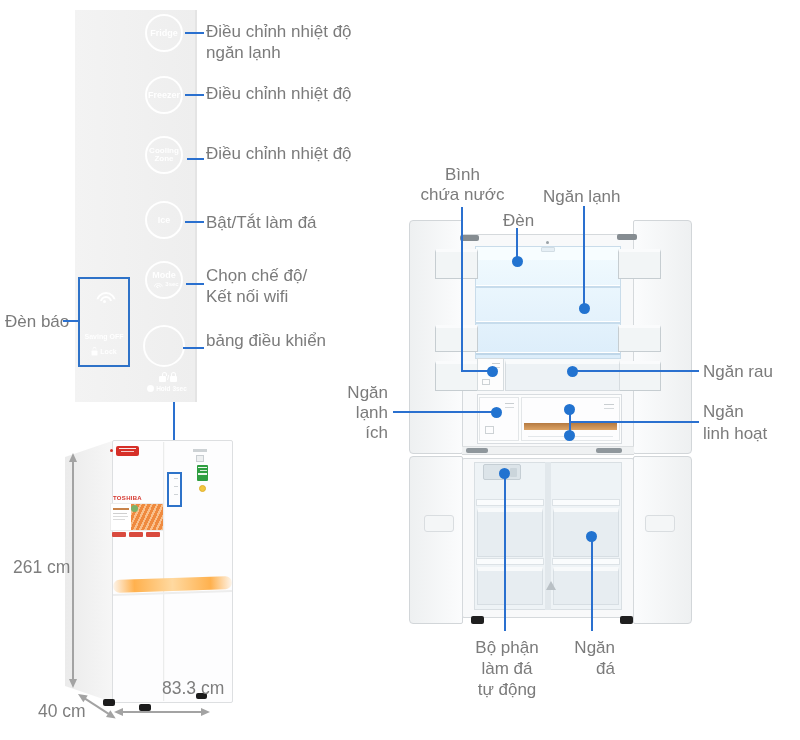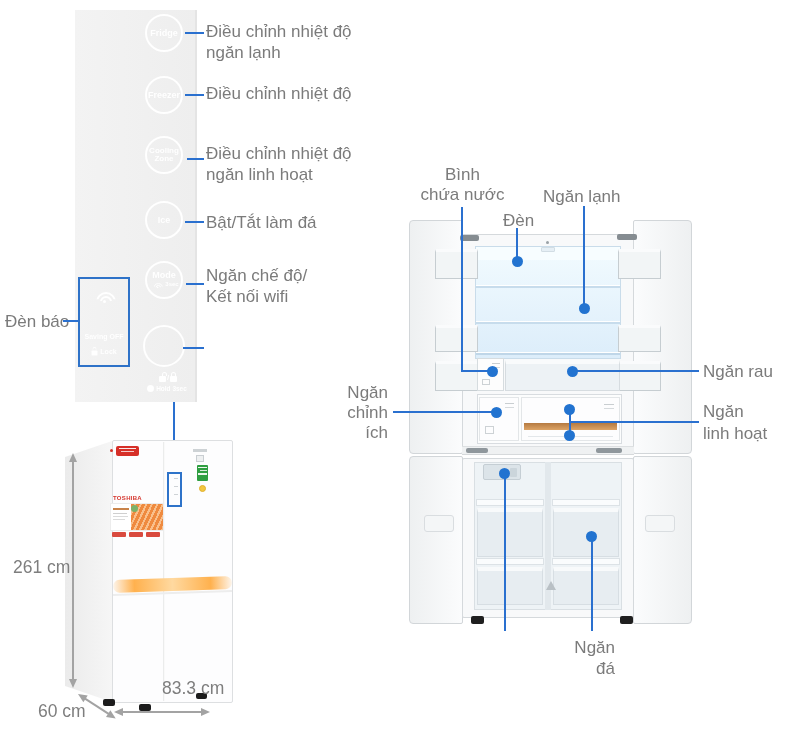--- a/index.html
+++ b/index.html
@@ -115,31 +115,31 @@
 
   <div class="lbl" style="left:206px;top:21px;">
     <div>Điều chỉnh nhiệt độ</div>
       <div>ngăn lạnh</div>
   </div>
   <div class="lbl" style="left:206px;top:83px;">
     <div>Điều chỉnh nhiệt độ</div>
   </div>
   <div class="lbl" style="left:206px;top:143px;">
     <div>Điều chỉnh nhiệt độ</div>
-      <div>ngăn linh hoạt</div>
   </div>
   <div class="lbl" style="left:206px;top:212px;">
     <div>Bật/Tắt làm đá</div>
       <div></div>
   </div>
   <div class="lbl" style="left:206px;top:265px;">
-    <div>Ngăn chế độ/</div>
+    <div>Chọn chế độ/</div>
       <div>Kết nối wifi</div>
   </div>
   <div class="lbl" style="left:206px;top:330px;">
+      <div>bảng điều khiển</div>
   </div>
 
   <div class="bl" style="left:173px;top:402px;width:2px;height:70px;"></div>
 
   <div class="part" style="left:65px;top:441px;width:47px;height:261px;background:linear-gradient(to right,#ebebeb,#f6f6f6);clip-path:polygon(0 16px,47px 0,47px 261px,0 245px);"></div>
   <div class="part" style="left:112px;top:440px;width:121px;height:263px;background:#fdfdfe;border:1px solid #dddfe1;border-radius:2px;"></div>
   <div class="part" style="left:163px;top:442px;width:2px;height:259px;background:#ebecec;border-right:1px solid #f9f9f9;"></div>
 
   <div class="part" style="left:113px;top:578px;width:119px;height:13px;border-radius:7px;transform:rotate(-2deg);background:linear-gradient(to right,rgba(255,177,78,.1),#ffb14e 18%,#ffd9a0 50%,#ffb14e 82%,rgba(255,177,78,.1));"></div>
   <div class="part" style="left:113px;top:592px;width:119px;height:2px;background:#ededed;transform:rotate(-2deg);"></div>
@@ -184,21 +184,21 @@
   <div class="dim" style="left:72px;top:461px;width:2px;height:220px;"></div>
   <div class="tri" style="left:69px;top:453px;border-left:4px solid transparent;border-right:4px solid transparent;border-bottom:9px solid #a3a3a3;"></div>
   <div class="tri" style="left:69px;top:679px;border-left:4px solid transparent;border-right:4px solid transparent;border-top:9px solid #a3a3a3;"></div>
   <div class="dimlbl" style="left:13px;top:557px;">261 cm</div>
 
   <div class="abs" style="left:78px;top:689px;width:44px;height:10px;transform:rotate(33deg);transform-origin:0 50%;">
     <div class="dim" style="left:7px;top:4px;width:30px;height:2px;"></div>
     <div class="tri" style="left:0;top:1px;border-top:4px solid transparent;border-bottom:4px solid transparent;border-right:9px solid #a3a3a3;"></div>
     <div class="tri" style="left:36px;top:1px;border-top:4px solid transparent;border-bottom:4px solid transparent;border-left:9px solid #a3a3a3;"></div>
   </div>
-  <div class="dimlbl" style="left:38px;top:701px;">60 cm</div>
+  <div class="dimlbl" style="left:38px;top:701px;">40 cm</div>
 
   <div class="dim" style="left:122px;top:711px;width:80px;height:2px;"></div>
   <div class="tri" style="left:114px;top:708px;border-top:4px solid transparent;border-bottom:4px solid transparent;border-right:9px solid #a3a3a3;"></div>
   <div class="tri" style="left:201px;top:708px;border-top:4px solid transparent;border-bottom:4px solid transparent;border-left:9px solid #a3a3a3;"></div>
   <div class="dimlbl" style="left:162px;top:678px;">83.3 cm</div>
 
   <div class="part" style="left:409px;top:220px;width:54px;height:234px;background:linear-gradient(to right,#eef0f1,#fbfcfd);border:1px solid #d2d6d9;border-radius:4px 2px 2px 4px;"></div>
   <div class="part" style="left:633px;top:220px;width:59px;height:234px;background:linear-gradient(to left,#eef0f1,#fbfcfd);border:1px solid #d2d6d9;border-radius:2px 4px 4px 2px;"></div>
 
   <div class="part" style="left:462px;top:234px;width:172px;height:218px;background:#f8f9fa;border:1px solid #d5d9dc;border-radius:2px;"></div>
@@ -295,25 +295,30 @@
 
   <div class="lbl c" style="left:420px;top:165px;width:85px;line-height:20px;">
     <div>Bình</div>
       <div>chứa nước</div>
   </div>
   <div class="lbl" style="left:503px;top:210px;">Đèn</div>
   <div class="lbl" style="left:543px;top:186px;">Ngăn lạnh</div>
   <div class="lbl" style="left:703px;top:361px;">Ngăn rau</div>
   <div class="lbl r" style="left:330px;top:383px;width:58px;line-height:20px;">
     <div>Ngăn</div>
-    <div>chỉnh</div>
+    <div>lạnh</div>
     <div>ích</div>
   </div>
   <div class="lbl" style="left:703px;top:401px;line-height:22px;">
     <div>Ngăn</div>
       <div>linh hoạt</div>
   </div>
+  <div class="lbl c" style="left:467px;top:637px;width:80px;">
+    <div>Bộ phận</div>
+    <div>làm đá</div>
+    <div>tự động</div>
+  </div>
   <div class="lbl r" style="left:555px;top:637px;width:60px;">
     <div>Ngăn</div>
     <div>đá</div>
   </div>
 
 </div>
 
 </body></html>

